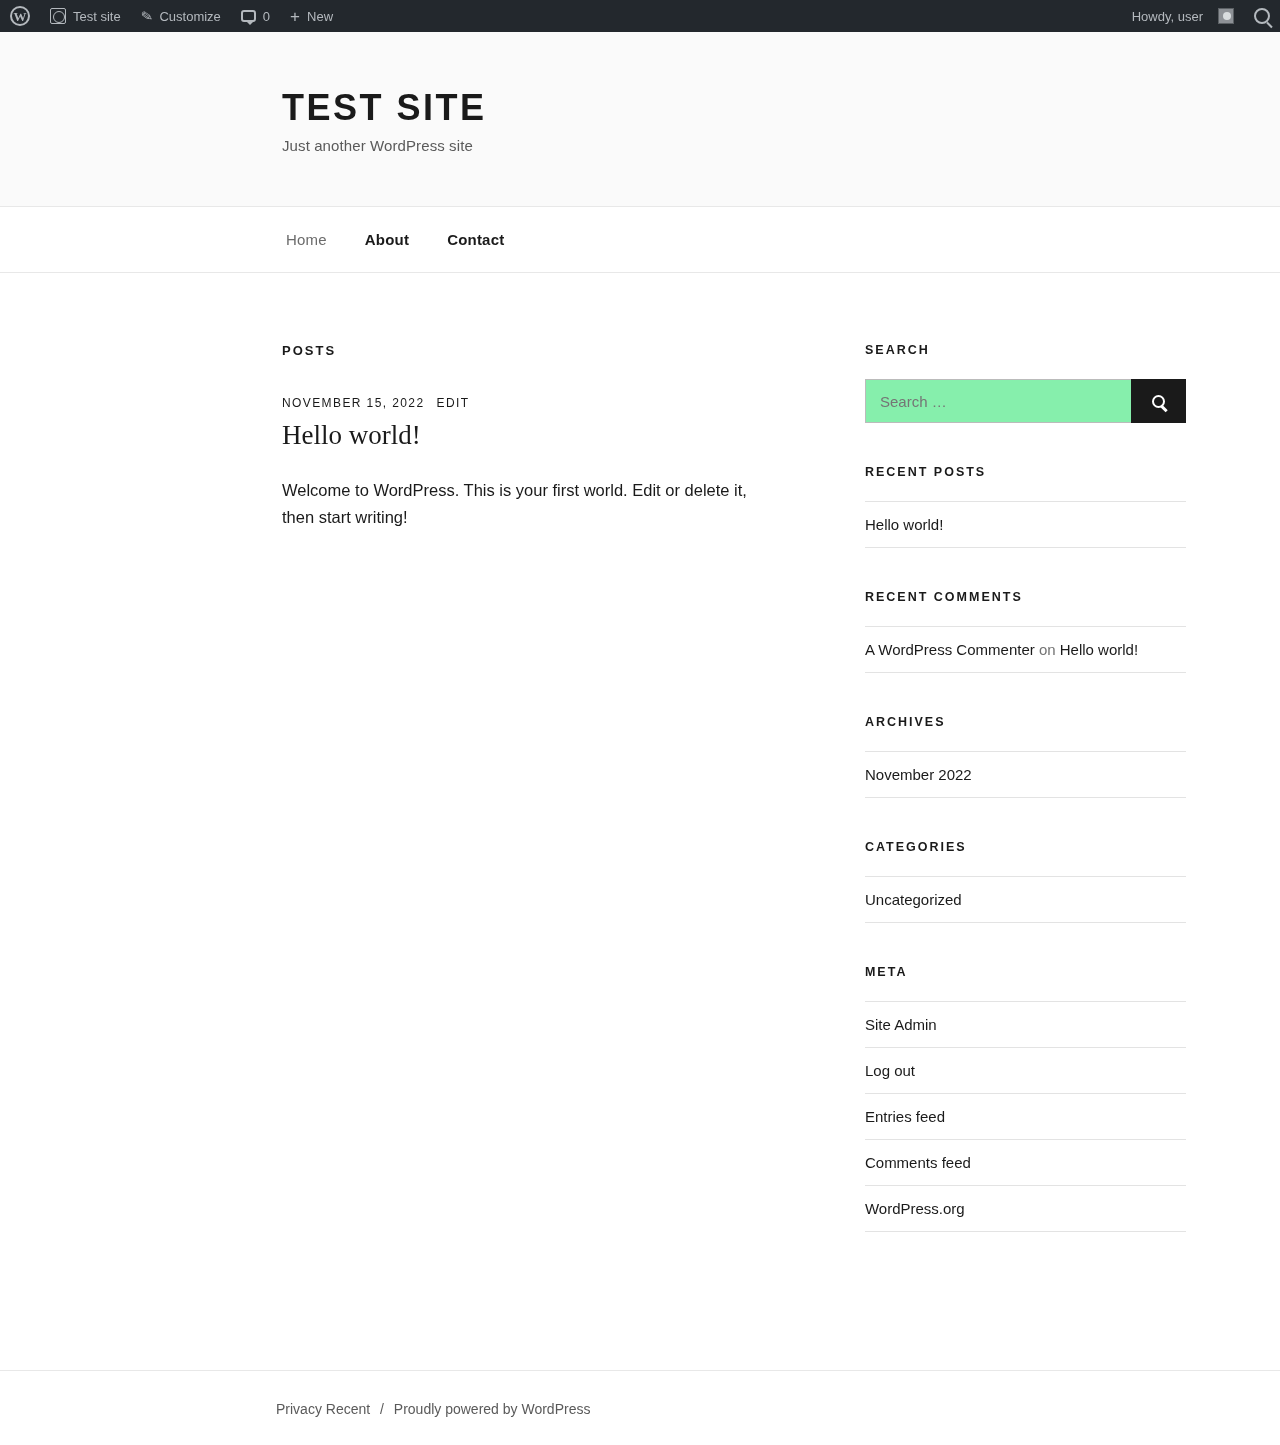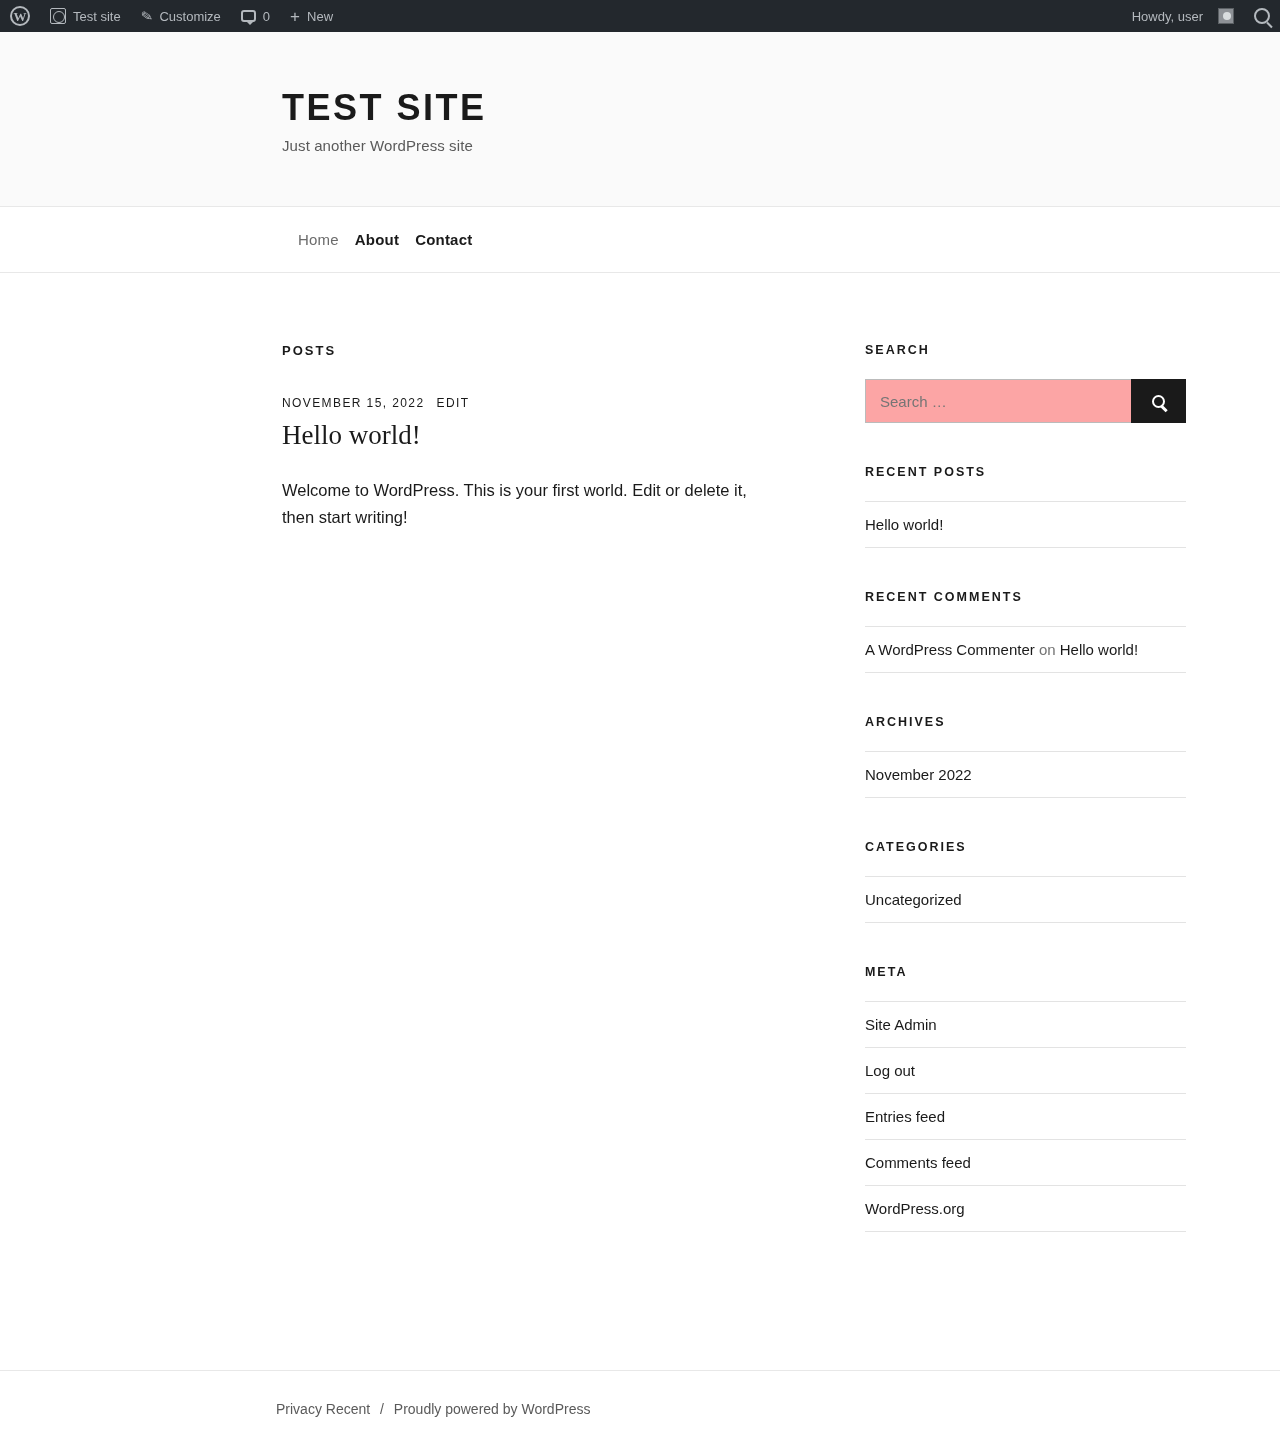--- a/index.html
+++ b/index.html
@@ -107,21 +107,21 @@
   }
 
   
   .main-nav {
     background: #ffffff;
     border-bottom: 1px solid #e8e8e8;
     height: 66px;
     display: flex;
     align-items: center;
   }
-  .nav-list { list-style: none; display: flex; margin: 16px; padding: 0; gap: 16px; }
+  .nav-list { list-style: none; display: flex; margin: 4px; padding: 0; gap: 38px; }
   .nav-list li a {
     font-size: 15px;
     color: #1a1a1a;
     text-decoration: none;
     font-weight: 700;
     letter-spacing: .2px;
     cursor: pointer;
   }
   .nav-list li.current a { color: #6b6b6b; font-weight: 400; }
 
@@ -182,21 +182,21 @@
   .search-field {
     flex: 1;
     height: 44px;
     border: 1px solid #bbb;
     border-right: none;
     padding: 0 14px;
     font-size: 15px;
     color: #4a4a4a;
     font-family: "Liberation Sans", sans-serif;
     outline: none;
-    background: #fca5a5;
+    background: #86efac;
   }
   .search-submit {
     width: 55px; height: 44px;
     background: #1a1a1a;
     border: 1px solid #1a1a1a;
     color: #fff;
     display: flex; align-items: center; justify-content: center;
     cursor: pointer;
   }
   .search-glyph {

